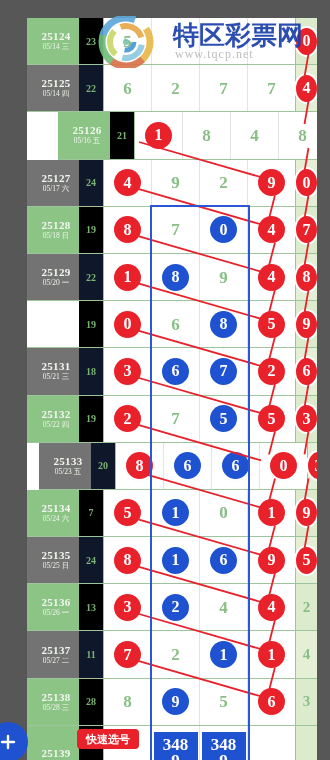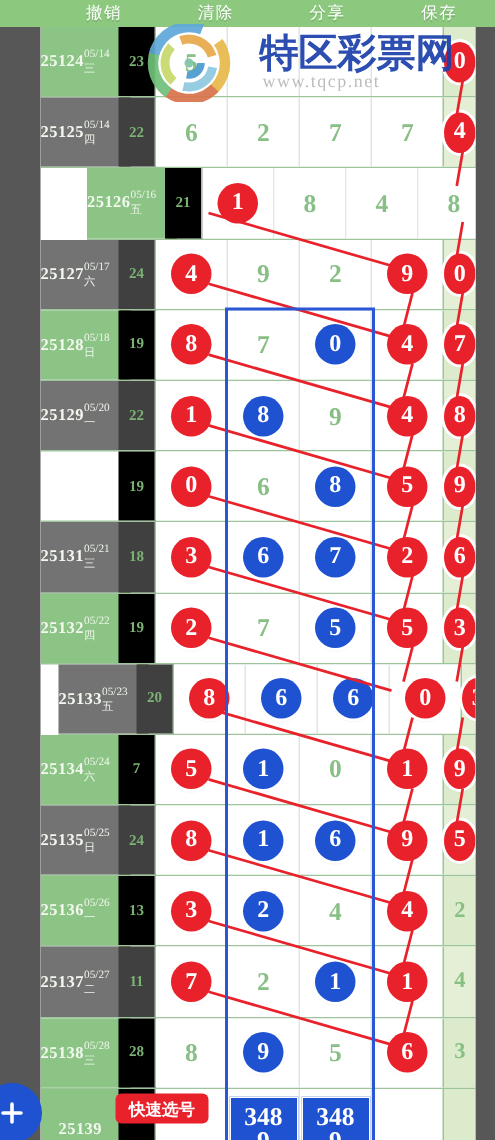--- a/index.html
+++ b/index.html
@@ -38,30 +38,30 @@
     position:relative;width:290px;
     box-sizing:border-box;
     border-bottom:1px solid #9dc49a;
   }
   .cell{
     position:absolute;top:0;bottom:0;
     box-sizing:border-box;
     display:flex;align-items:center;justify-content:center;
   }
   
-  .c-issue{left:0;  width:60px; background:#8cc486;border-right:7px solid #4d7c0f;flex-direction:row;}
+  .c-issue{left:0;  width:60px; background:#8cc486;border-right:2px solid #4d7c0f;flex-direction:column;}
   .c-sum  {left:52px;width:25px; background:#000000;border-right:1px solid #9dc49a;}
   .c-d0   {left:77px;width:48px; background:#ffffff;border-right:1px solid #dfe7e0;}
   .c-d1   {left:125px;width:48px;background:#ffffff;border-right:1px solid #dfe7e0;}
   .c-d2   {left:173px;width:48px;background:#ffffff;border-right:1px solid #dfe7e0;}
   .c-d3   {left:221px;width:48px;background:#ffffff;border-right:1px solid #9dc49a;}
   .c-d4   {left:269px;width:21px;background:#dcebcb;}
 
   .row.alt .c-issue{background:#737373;}
-  .row.alt .c-sum{background:#404040;}
+  .row.alt .c-sum{background:#0f172a;}
   .row.alt .c-d4{background:#e4efd6;}
 
   .issue-no{
     color:#f3f8ef;font-size:11px;font-weight:bold;
     letter-spacing:.3px;line-height:12px;
     font-family:"Liberation Serif","DejaVu Serif",serif;
   }
   .issue-date{
     color:#eef5ea;font-size:7.5px;line-height:10px;
     font-family:"Liberation Serif","DejaVu Serif",serif;
@@ -148,27 +148,20 @@
     background:#1f52d0;
     z-index:12;
     display:flex;align-items:center;justify-content:center;
   }
 </style>
 </head>
 <body>
 
 <div id="app">
 
-  <div class="toolbar">
-    <div class="tb-spacer"></div>
-    <div class="tb-item">撤销</div>
-    <div class="tb-item">清除</div>
-    <div class="tb-item">分享</div>
-    <div class="tb-item">保存</div>
-  </div>
 
   <div class="sheet">
     <div id="rows">
         <div class="row" style="height: 47.2px;">
           <div class="cell c-issue">
             <div class="issue-no">25124</div>
             <div class="issue-date">05/14 三</div>
           </div>
           <div class="cell c-sum">
             <span class="sum-val">23</span>

